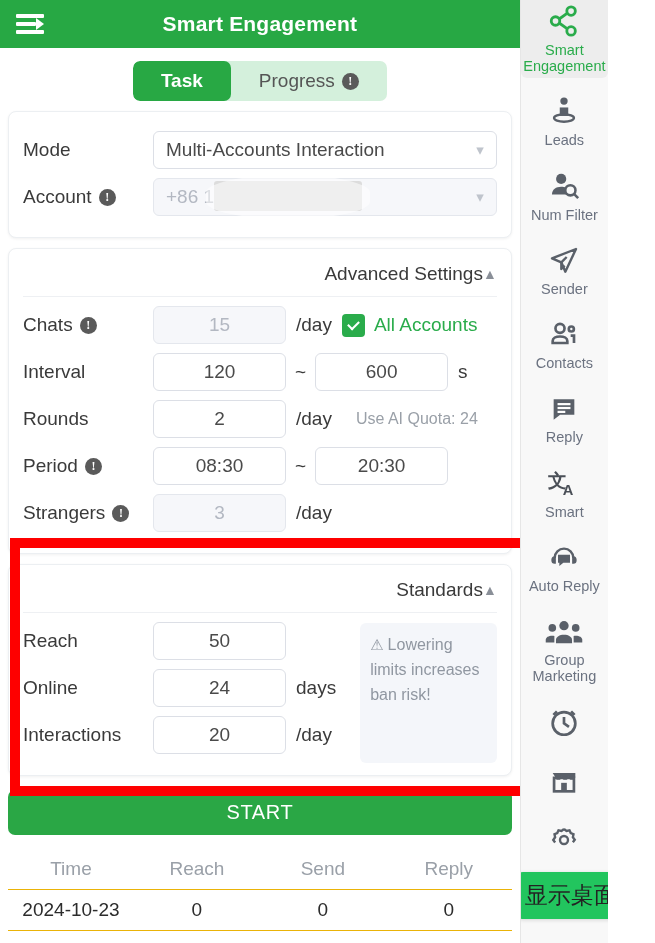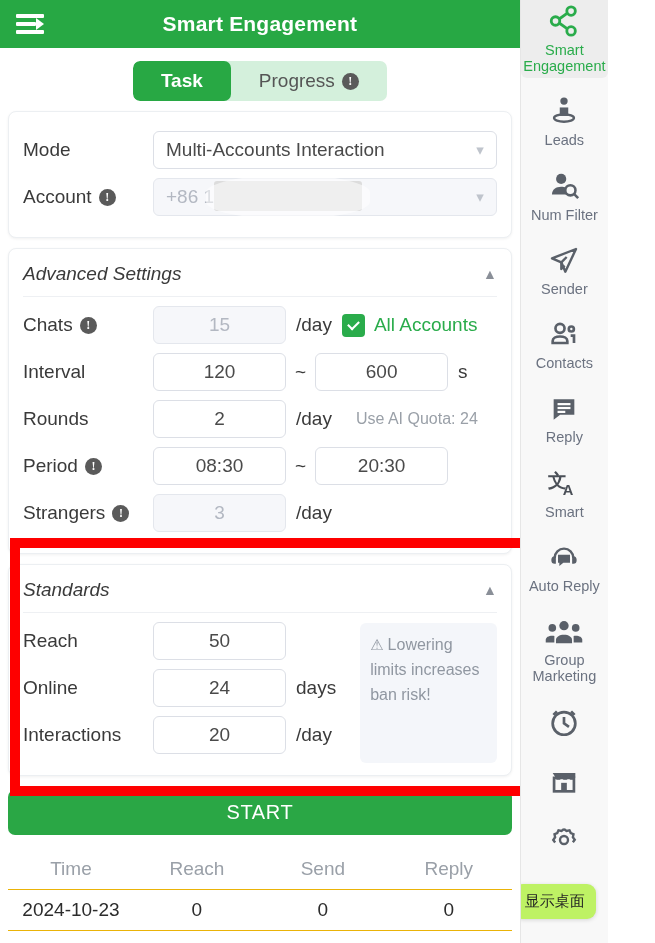--- a/index.html
+++ b/index.html
@@ -64,23 +64,23 @@
     font-size: 19px; color: #4a4a4a; background: #fff;
   }
   .field.select { flex: 1; justify-content: space-between; cursor: pointer; }
   .field.num { width: 133px; justify-content: center; }
   .field.disabled { background: #f6f7fa; color: #b3b8c2; border-color: #e4e7ed; }
   .chev { color: #bfc4cc; font-size: 15px; }
   .unit { font-size: 19px; color: #3a3a3a; margin: 8px 10px; }
   .tilde { font-size: 19px; color: #3a3a3a; margin: 0 9px; }
 
   .card-head {
-    display: flex; align-items: center; justify-content: space-between;
+    display: flex; align-items: center; justify-content: flex-end;
     font-size: 19px; color: #3a3a3a; padding: 4px 0 11px;
-    border-bottom: 1px solid #eef0f3; cursor: pointer; font-style: italic;
+    border-bottom: 1px solid #eef0f3; cursor: pointer;
   }
   .caret { color: #8a8f98; font-size: 14px; }
 
   .chk {
     width: 23px; height: 23px; background: #2aac4b; border-radius: 4px;
     display: flex; align-items: center; justify-content: center; cursor: pointer;
   }
   .chk::after {
     content: ""; width: 9px; height: 5px;
     border-left: 2px solid #fff; border-bottom: 2px solid #fff;
@@ -130,22 +130,22 @@
   }
   .nav .ico { height: 40px; display: flex; align-items: flex-end; justify-content: center; }
   .nav .txt {
     font-size: 14.5px; color: #6b7280; text-align: center; line-height: 1.12;
     margin-top: 4px; max-width: 92px;
   }
   .nav.active { background: #ededed; border-radius: 6px; }
   .nav.active .txt { color: #2aac4b; }
 
   .tooltip {
-    position: absolute; left: -7px; bottom: 24px; background: #bef264;
-    border-radius: 9px; padding: 8px 11px; font-size: 15px; color: #232323;
+    position: absolute; left: -7px; bottom: 24px; background: #22c55e;
+    border-radius: 9px; padding: 8px 11px; font-size: 23px; color: #232323;
     box-shadow: 0 1px 4px rgba(0,0,0,.14); white-space: nowrap; z-index: 60;
   }
   .redact {
     position: absolute; left: 60px; top: 2px; width: 148px; height: 30px;
     background: #dcdcdc; border-radius: 3px;
   }
   .redact::after {
     content: ""; position: absolute; left: -8px; top: -6px; right: -8px; bottom: -8px;
     background: rgba(255,255,255,.55); border-radius: 50%/40%;
   }

